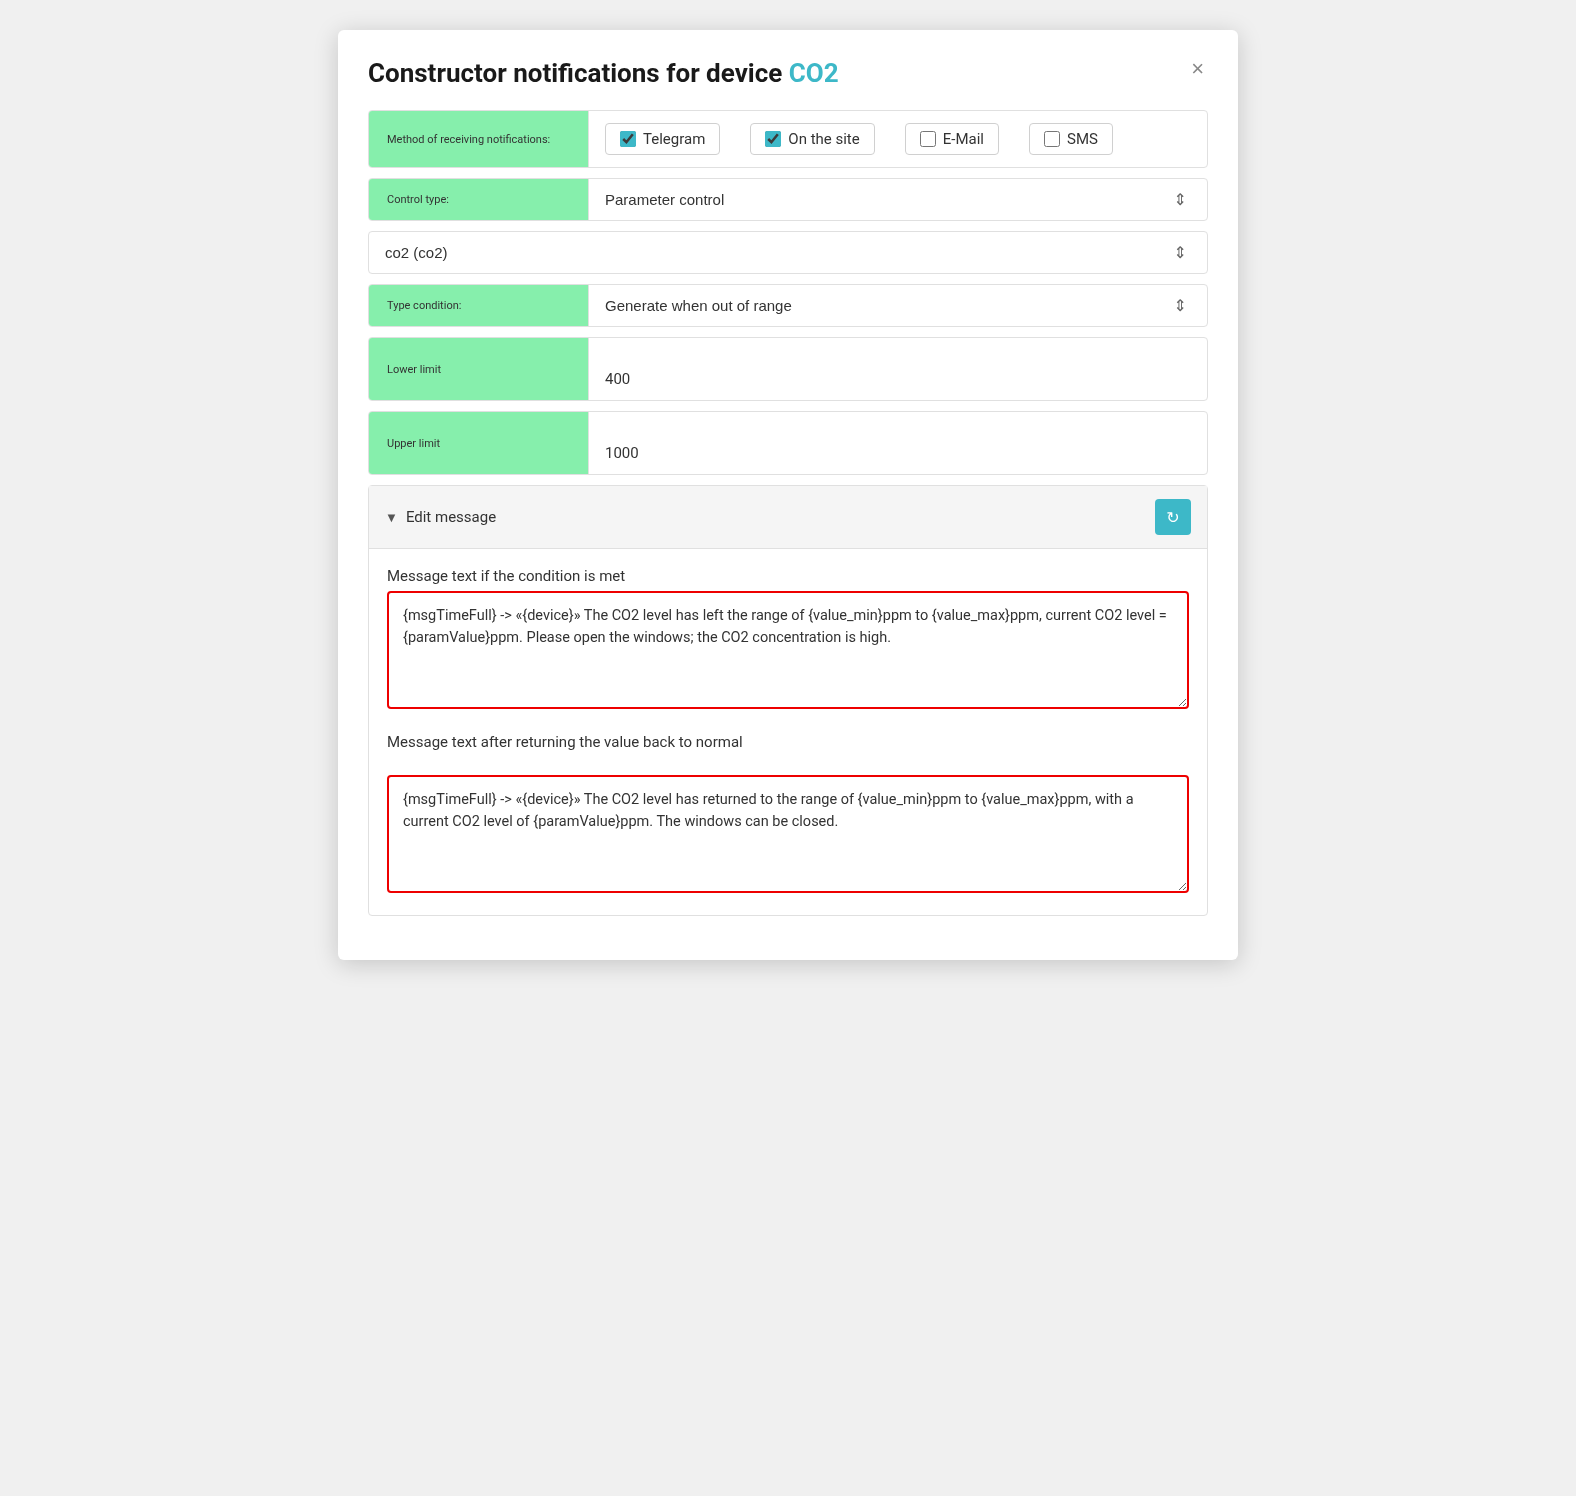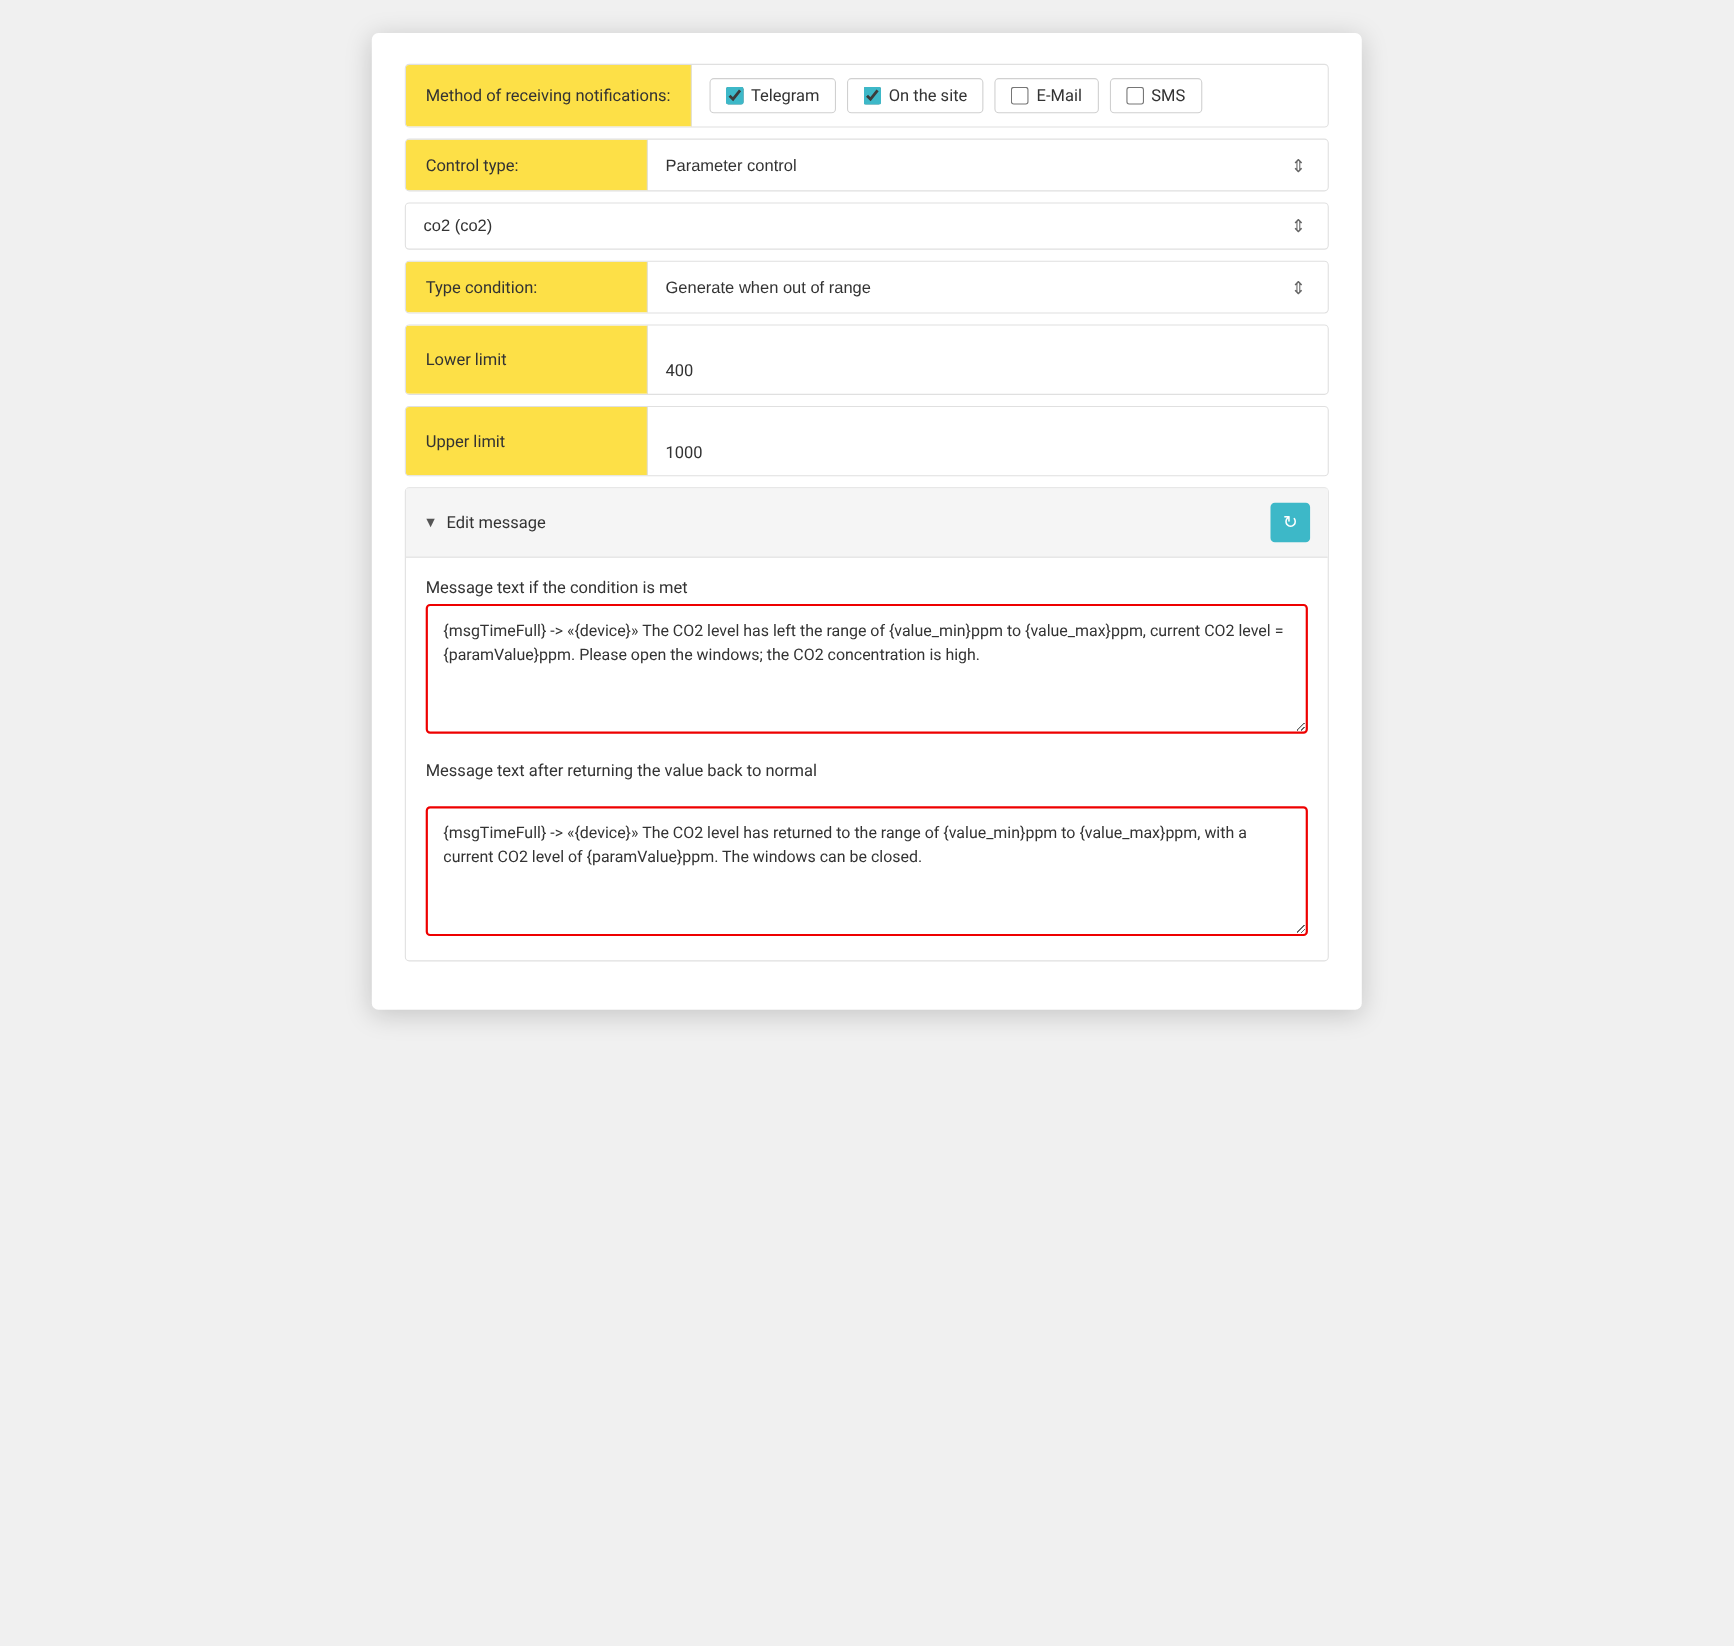--- a/index.html
+++ b/index.html
@@ -46,38 +46,38 @@
 
     
     .form-row {
       display: flex;
       border: 1px solid #e0e0e0;
       border-radius: 4px;
       margin-bottom: 10px;
       overflow: hidden;
     }
     .form-row-label {
-      background: #fde047;
+      background: #86efac;
       padding: 14px 18px;
       min-width: 220px;
-      font-size: 15px;
+      font-size: 11px;
       color: #333;
       display: flex;
       align-items: center;
       border-right: 1px solid #e0e0e0;
       flex-shrink: 0;
     }
     .form-row-content {
       flex: 1;
       padding: 12px 16px;
       display: flex;
       align-items: center;
     }
     .form-row-content.notification-row {
-      gap: 4px;
+      gap: 24px;
       flex-wrap: wrap;
     }
 
     
     .checkbox-item {
       display: flex;
       align-items: center;
       gap: 7px;
       padding: 6px 14px;
       border: 1px solid #d0d0d0;
@@ -197,20 +197,27 @@
       color: #333;
       margin-bottom: 24px;
       margin-top: 2px;
     }
   </style>
 </head>
 <body>
 
 <div class="modal">
 
+  <div class="modal-header">
+    <h1 class="modal-title">
+      <span>Constructor notifications for device</span>
+      <span class="device-name">CO2</span>
+    </h1>
+    <button class="close-btn">×</button>
+  </div>
 
   <div class="form-row">
     <div class="form-row-label">
       <span>Method of receiving notifications:</span>
     </div>
     <div class="form-row-content notification-row">
       <label class="checkbox-item">
         <input type="checkbox" checked="" style="">
         <span>Telegram</span>
       </label>

